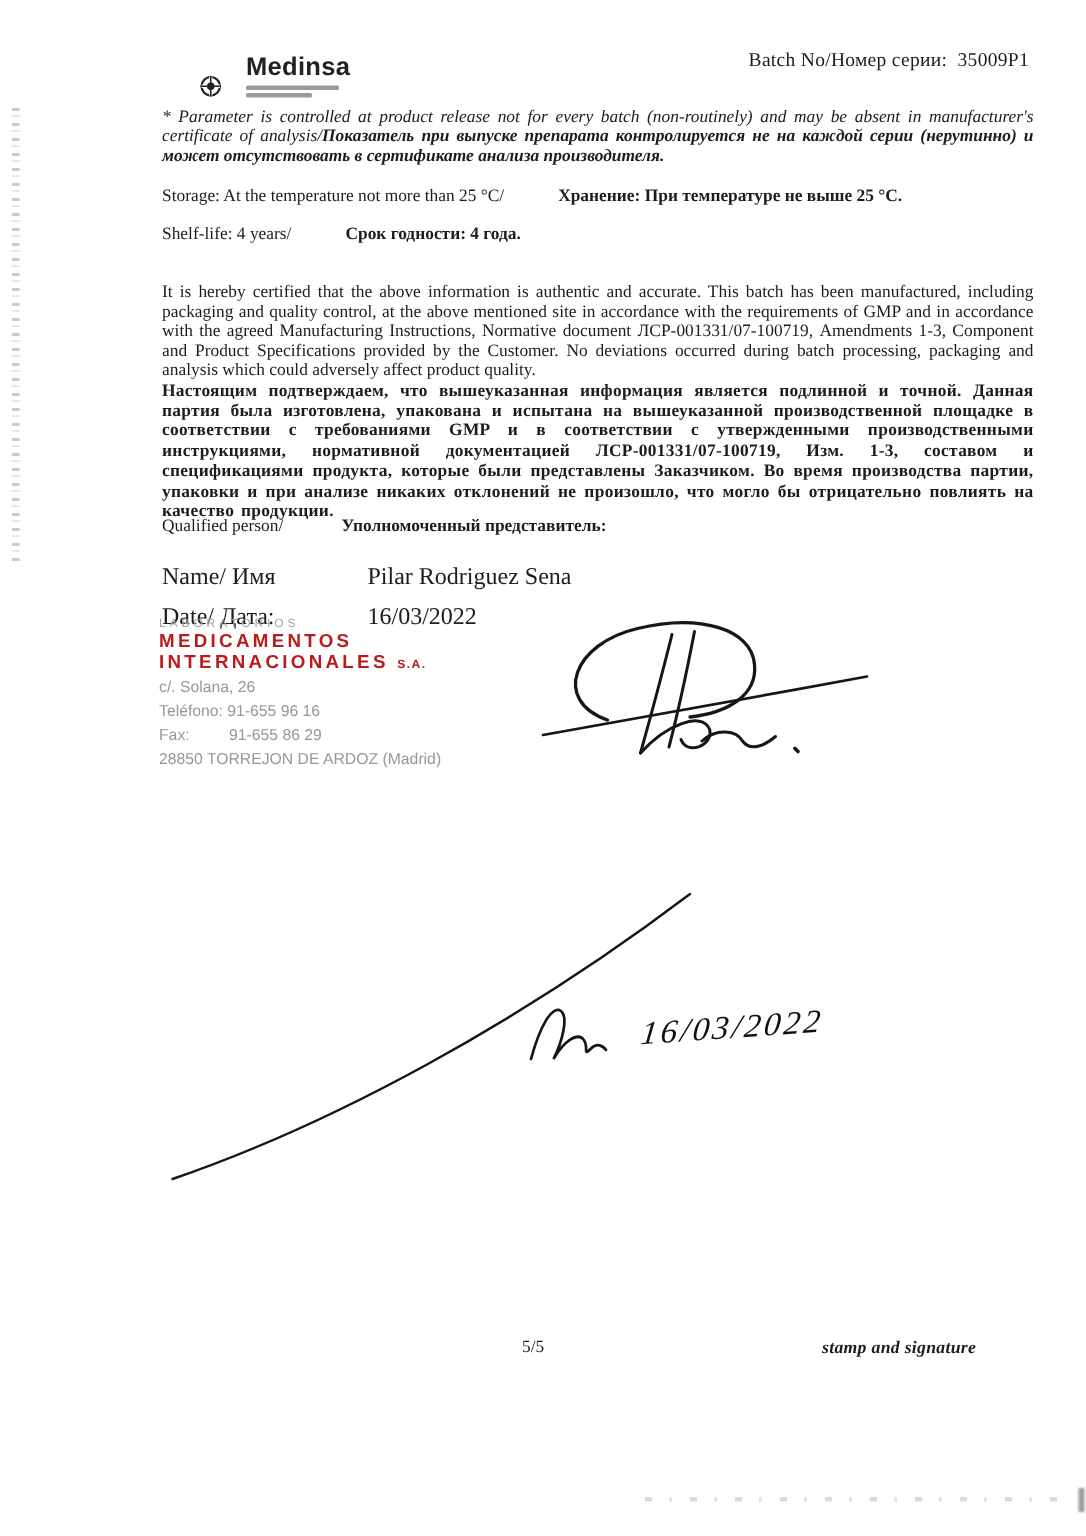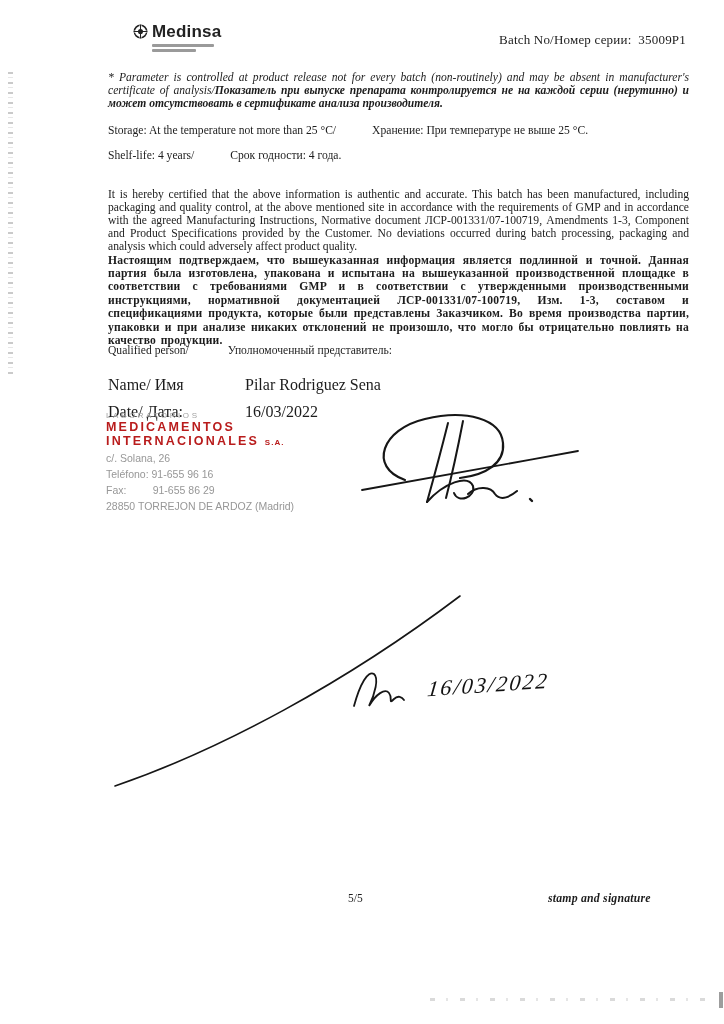--- a/index.html
+++ b/index.html
@@ -3,34 +3,34 @@
 <meta charset="utf-8">
 <style>
   html,body{margin:0;padding:0;background:#e8e8e8;}
   .page{
     position:relative; width:724px; height:1024px; background:#ffffff;
     font-family:"Liberation Serif", serif; color:#1c1c1c; overflow:hidden;
     margin:0 auto;
   }
   .abs{position:absolute;}
   
-  .logo{left:133px; top:22px; display:flex; align-items:flex-start; gap:4px;}
+  .logo{left:133px; top:35px; display:flex; align-items:flex-end; gap:16px;}
   .logo-icon{width:15px;height:15px;margin-top:2px;}
   .logo-word{font-family:"Liberation Sans", sans-serif; font-weight:bold; font-size:17px; letter-spacing:.2px; color:#222;}
   .logo-sub{margin-top:1px;}
   .logo-sub .bar{height:3px;background:#9a9a9a;border-radius:1px;margin-top:2px;filter:blur(.4px);}
   .bar1{width:62px;} .bar2{width:44px;}
   .batchline{right:38px; top:32px; font-size:13px; letter-spacing:.2px;}
   
   .tx{left:108px; width:581px; font-size:11.6px; line-height:13.4px; text-align:justify;}
   .note{top:59px; font-style:italic;}
   .note .ru{font-weight:bold;}
   .line{left:108px; width:581px; font-size:11.6px;}
   .storage{top:112px;} .shelf{top:137px;} .qp{top:332px;}
-  .bold-ru{font-weight:normal;padding-left:36px;}
+  .bold-ru{font-weight:bold;padding-left:36px;}
   .head{top:162px;}
   .body-en{top:176px; line-height:13px;}
   .body-ru{top:242px; font-weight:bold; line-height:13.4px; letter-spacing:.2px; word-spacing:1.5px;}
   .kv{left:108px; font-size:16px;}
   .kv .lab{display:inline-block; width:137px;}
   .namerow{top:360px;} .daterow{top:387px;}
   
   .stamp{left:106px; top:411px; color:#8f8f8f; filter:blur(.35px); font-family:"Liberation Sans", sans-serif;}
   .stamp .s1{font-size:8px; letter-spacing:2.6px; color:#a2a2a2; margin-bottom:1px;}
   .stamp .s2,.stamp .s3{font-size:12.5px; font-weight:bold; letter-spacing:2.2px; line-height:13.5px; color:#b91c1c;}

